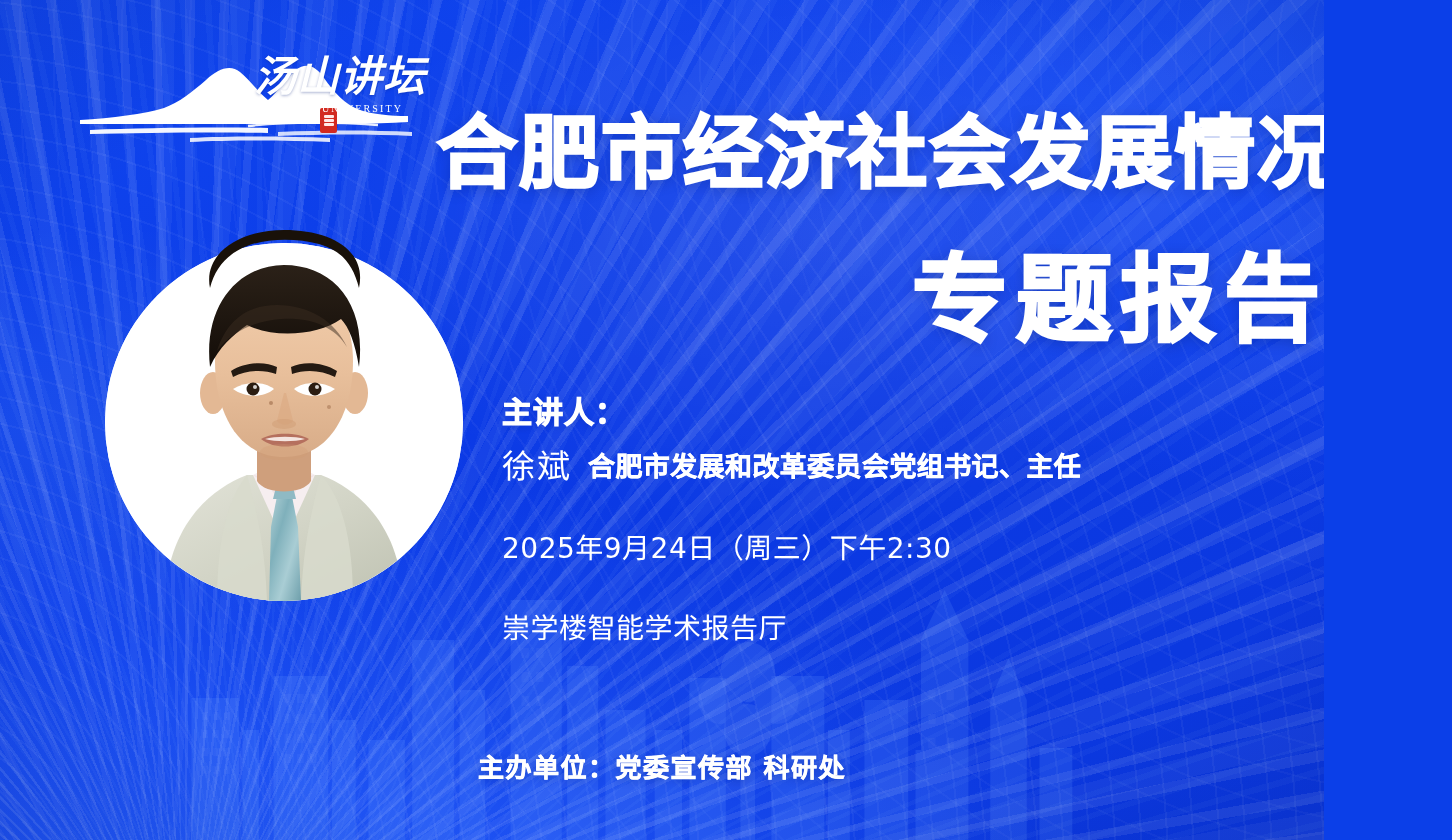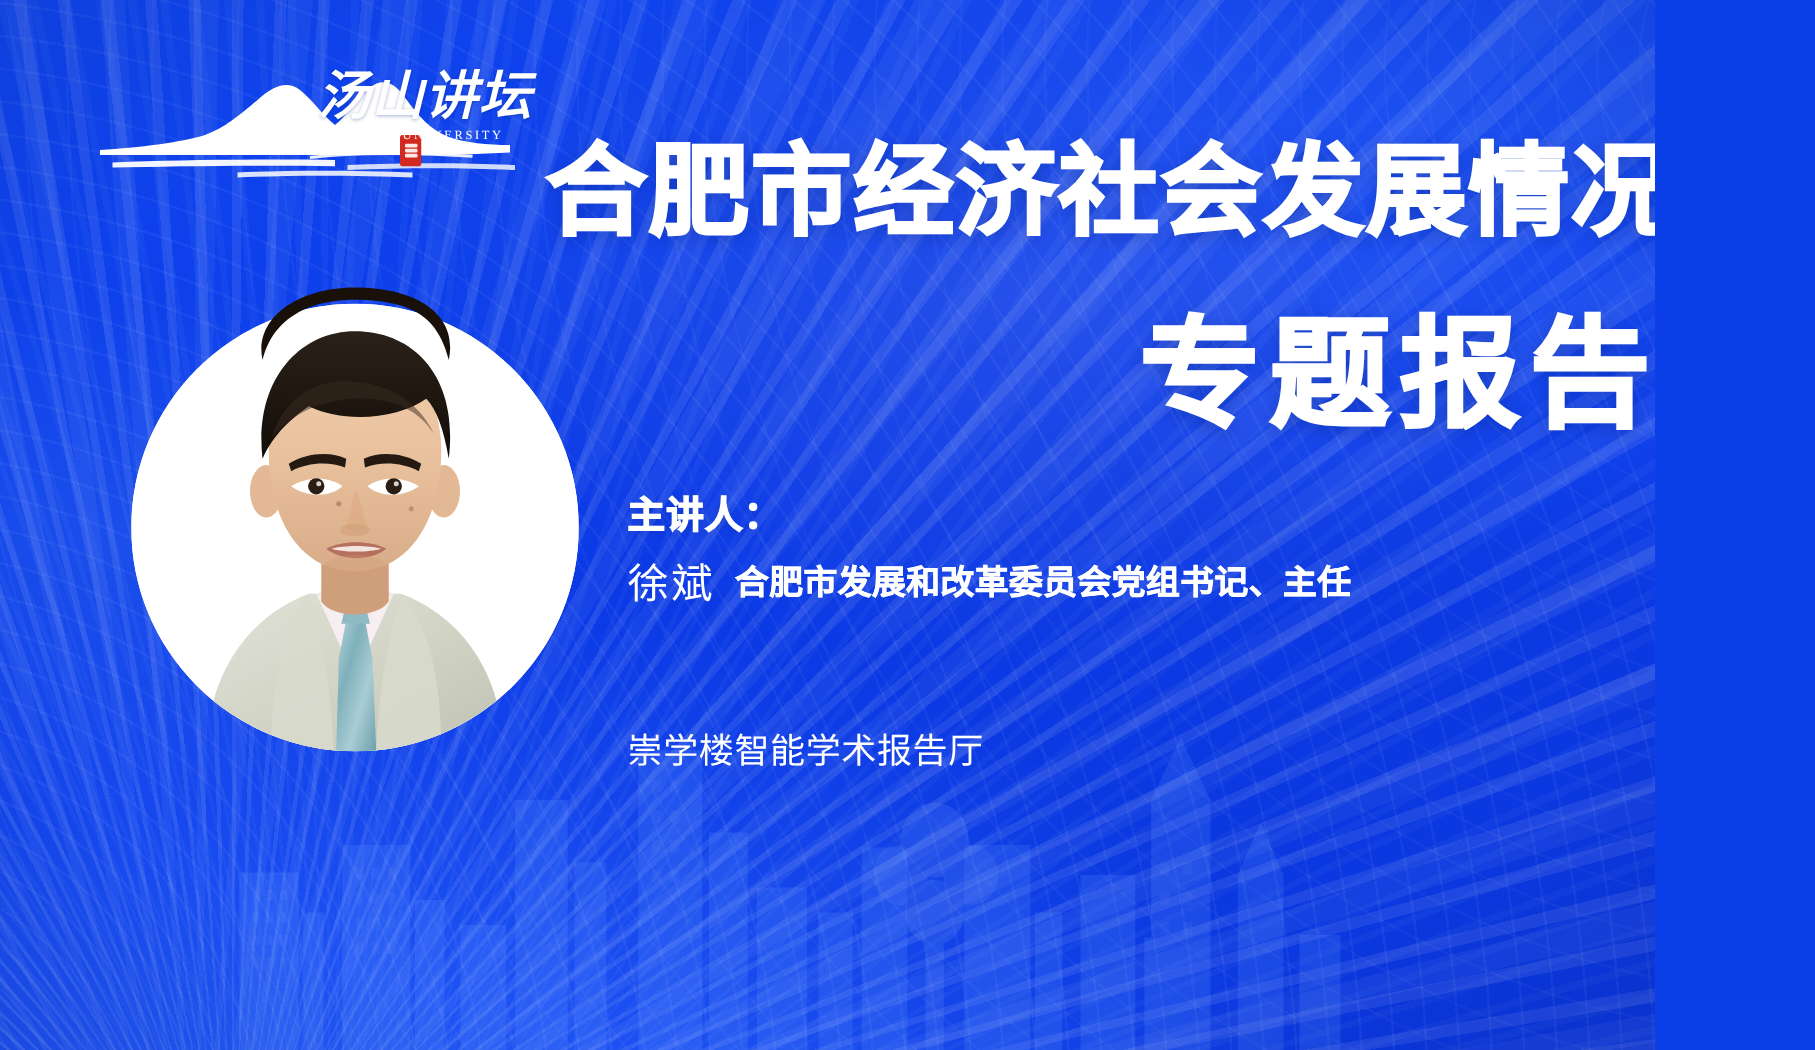--- a/index.html
+++ b/index.html
@@ -389,25 +389,29 @@
       <div class="speaker-row">
         <span id="speaker-name">徐斌</span>
         <span id="speaker-title">合肥市发展和改革委员会党组书记、主任</span>
       </div>
     </div>
 
     <div class="row-gap-b"></div>
 
     <div>
       <div class="row-gap-a"></div>
+      <div class="value">2025年9月24日（周三）下午2:30</div>
     </div>
 
     <div class="row-gap-b"></div>
 
     <div>
       <div class="row-gap-a"></div>
       <div class="value">崇学楼智能学术报告厅</div>
     </div>
 
   </div>
 
+  <div id="footer">
+    <span id="organizer">主办单位：党委宣传部  科研处</span>
+  </div>
 
 </div>
 
 </body></html>

